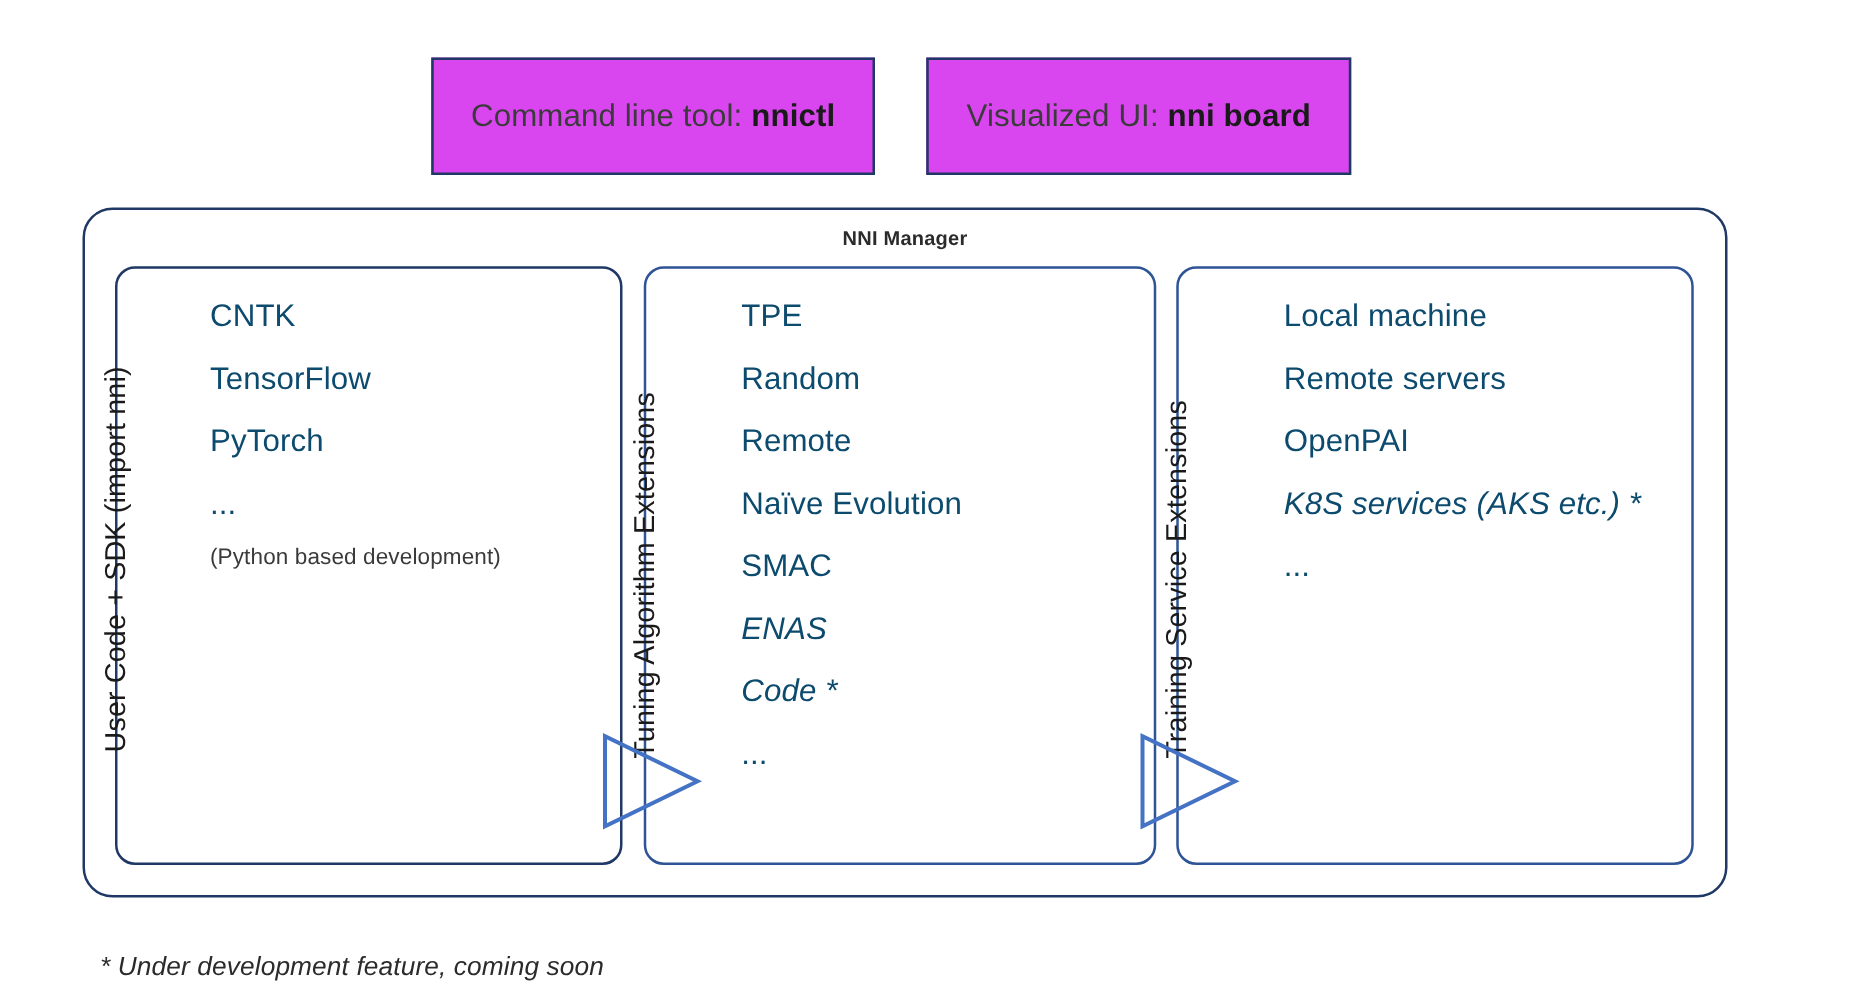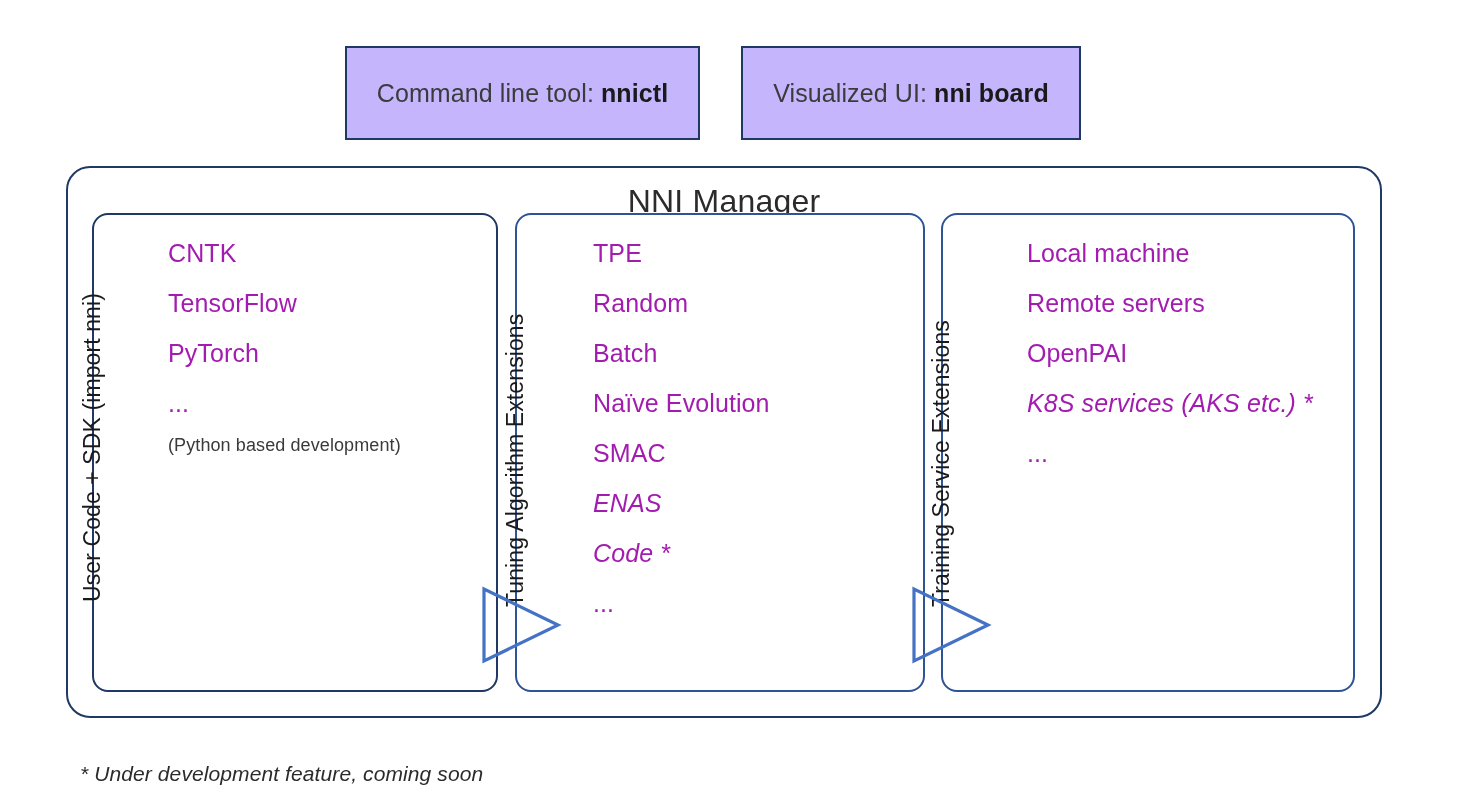--- a/index.html
+++ b/index.html
@@ -10,21 +10,21 @@
     color:#262626;
     overflow:hidden;
     position:relative;
   }
   .canvas{position:absolute;left:0;top:0;width:1484px;height:806px;}
 
   
   .topbox{
     position:absolute;
     border:2.5px solid #1F3864;
-    background:#c4b5fd;
+    background:#d946ef;
     display:flex;align-items:center;justify-content:center;
     box-sizing:border-box;
   }
   .topbox .txt{
     font-size:25px;
     font-weight:300;
     color:#3b3b3b;
     white-space:nowrap;
     letter-spacing:.1px;
   }
@@ -40,22 +40,22 @@
     border:2.5px solid #1F3864;
     border-radius:24px;
     box-sizing:border-box;
     background:#ffffff;
   }
   #nni-manager-title{
     position:absolute;
     left:0;top:183px;
     width:1448px;
     text-align:center;
-    font-size:32px;
-    font-weight:400;
+    font-size:16px;
+    font-weight:700;
     color:#2b2b2b;
     letter-spacing:.2px;
   }
 
   
   .colbox{
     position:absolute;
     border:2.2px solid #2E5496;
     border-radius:16px;
     box-sizing:border-box;
@@ -82,21 +82,21 @@
 
   
   .items{position:absolute;}
   #items-user{left:168px;top:228px;}
   #items-tuner{left:593px;top:228px;}
   #items-training{left:1027px;top:228px;}
 
   .item{
     font-size:25px;
     font-weight:300;
-    color:#a21caf;
+    color:#0c4a6e;
     line-height:50px;
     height:50px;
     white-space:nowrap;
     letter-spacing:.1px;
   }
   .item.it{font-style:italic;}
   .item.dots{font-size:25px;}
   .item.small{
     font-size:18px;
     color:#3a3a3a;
@@ -145,21 +145,21 @@
     <div class="item">PyTorch</div>
     <div class="item dots">...</div>
     <div class="item small">(Python based development)</div>
   </div>
 
   <div class="colbox" id="col-tuner"></div>
   <div class="vlabel" id="vlabel-tuner">Tuning Algorithm Extensions</div>
   <div class="items" id="items-tuner">
     <div class="item">TPE</div>
     <div class="item">Random</div>
-    <div class="item">Batch</div>
+    <div class="item">Remote</div>
     <div class="item">Naïve Evolution</div>
     <div class="item">SMAC</div>
     <div class="item it">ENAS</div>
     <div class="item it">Code *</div>
     <div class="item dots">...</div>
   </div>
 
   <div class="colbox" id="col-training"></div>
   <div class="vlabel" id="vlabel-training">Training Service Extensions</div>
   <div class="items" id="items-training">

